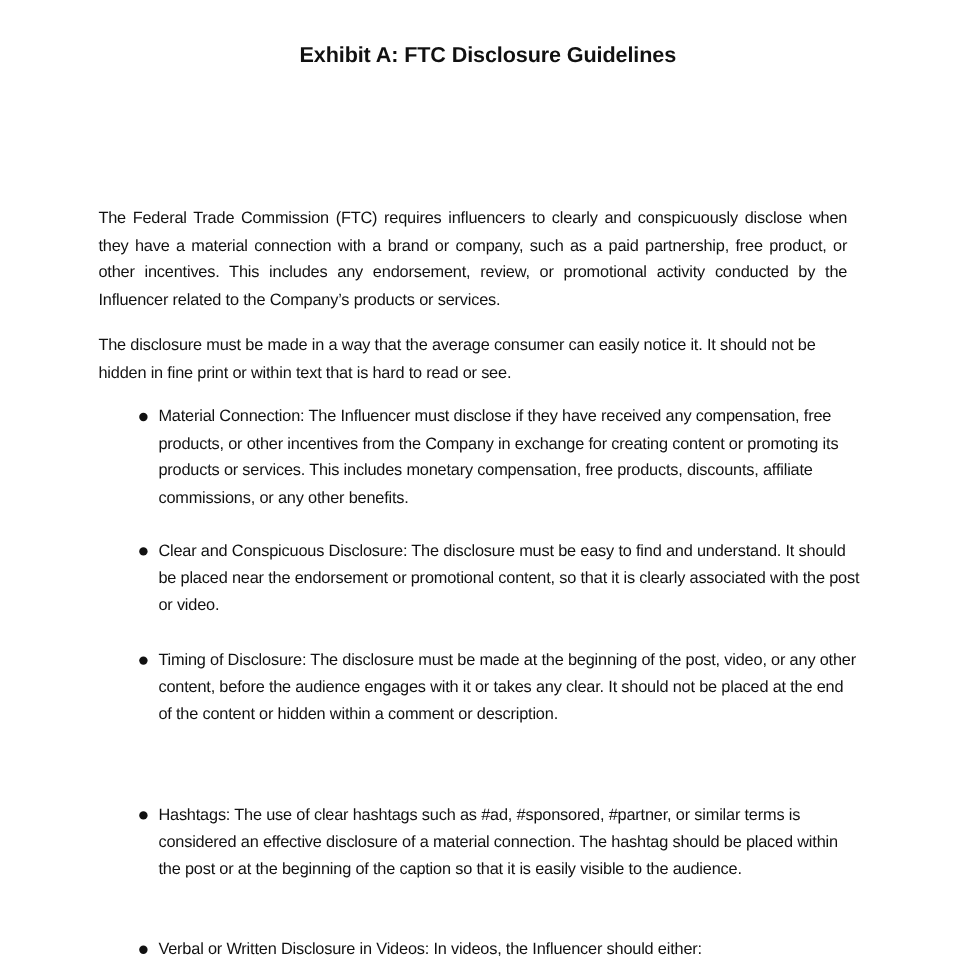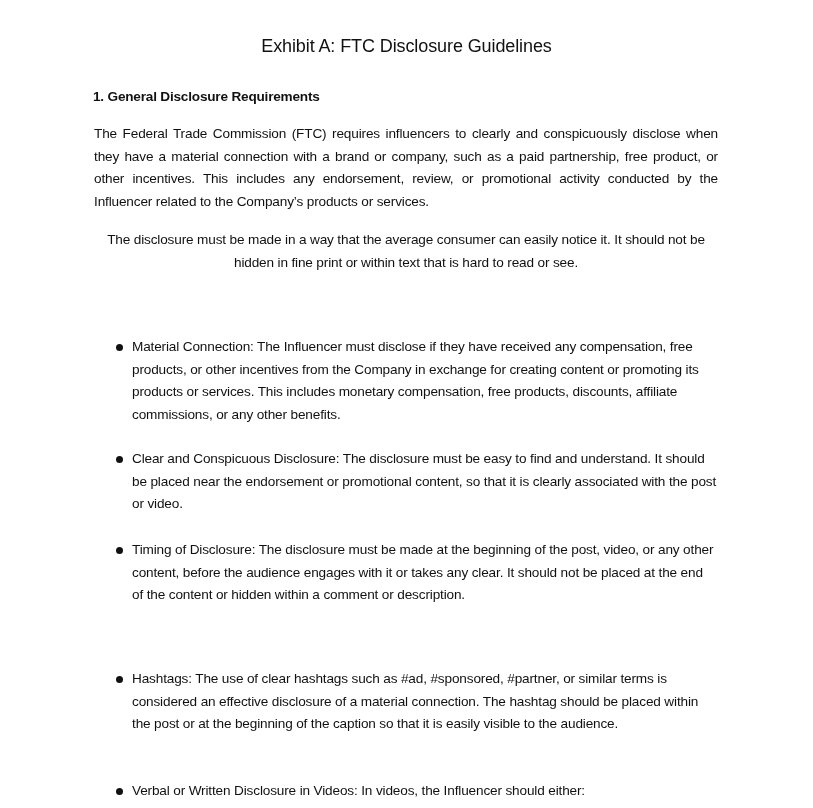--- a/index.html
+++ b/index.html
@@ -20,43 +20,44 @@
       left: 0; top: 0;
       width: 813px;
       height: 808px;
     }
     .title {
       position: absolute;
       left: 0;
       width: 813px;
       top: 34px;
       text-align: center;
-      font-weight: normal;
+      font-weight: bold;
       font-size: 18px;
       line-height: 24px;
       letter-spacing: -0.1px;
     }
     .heading {
       position: absolute;
       left: 93px;
       font-weight: bold;
       font-size: 13.6px;
       line-height: 20px;
       letter-spacing: -0.2px;
     }
     .para {
       position: absolute;
-      left: 94px;
+      left: 82px;
       width: 624px;
       font-size: 13.6px;
       line-height: 22.6px;
       text-align: justify;
       letter-spacing: -0.15px;
+      margin-top: 48px;
     }
-    .para.left { text-align: center; }
+    .para.left { text-align: left; }
     .bullet {
       position: absolute;
       left: 116px;
       width: 610px;
     }
     .bullet .dot {
       position: absolute;
       left: 0;
       top: 8px;
       width: 7px;
@@ -73,21 +74,20 @@
       letter-spacing: -0.15px;
     }
   </style>
 </head>
 <body>
 
 <div class="page">
 
   <div class="title">Exhibit A: FTC Disclosure Guidelines</div>
 
-  <div class="heading" style="top:87px;">1. General Disclosure Requirements</div>
 
   <div class="para" style="top:123px;">The Federal Trade Commission (FTC) requires influencers to clearly and conspicuously disclose when they have a material connection with a brand or company, such as a paid partnership, free product, or other incentives. This includes any endorsement, review, or promotional activity conducted by the Influencer related to the Company’s products or services.</div>
 
   <div class="para left" style="top:229px;">The disclosure must be made in a way that the average consumer can easily notice it. It should not be hidden in fine print or within text that is hard to read or see.</div>
 
 
   <div class="bullet" style="top:336px;">
     <span class="dot"></span>
     <div class="text">Material Connection: The Influencer must disclose if they have received any compensation, free products, or other incentives from the Company in exchange for creating content or promoting its products or services. This includes monetary compensation, free products, discounts, affiliate commissions, or any other benefits.</div>
   </div>

